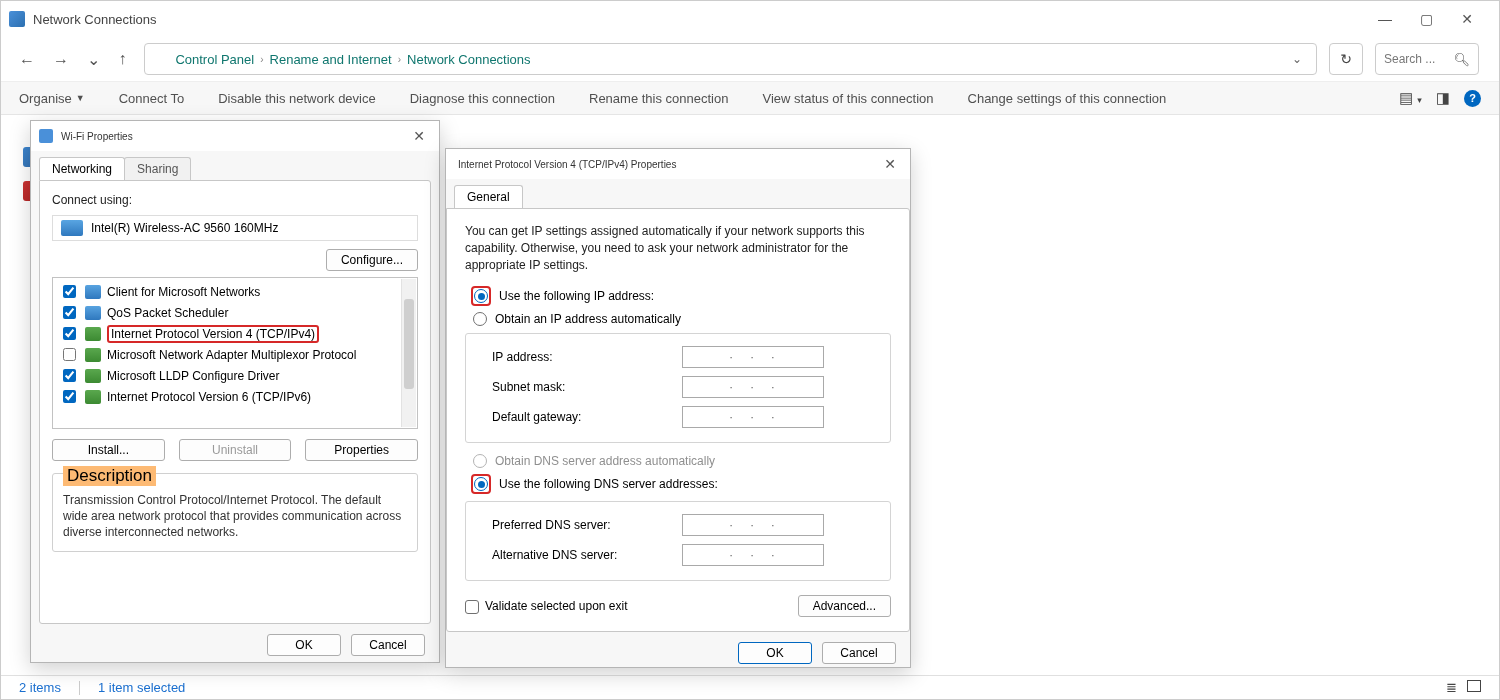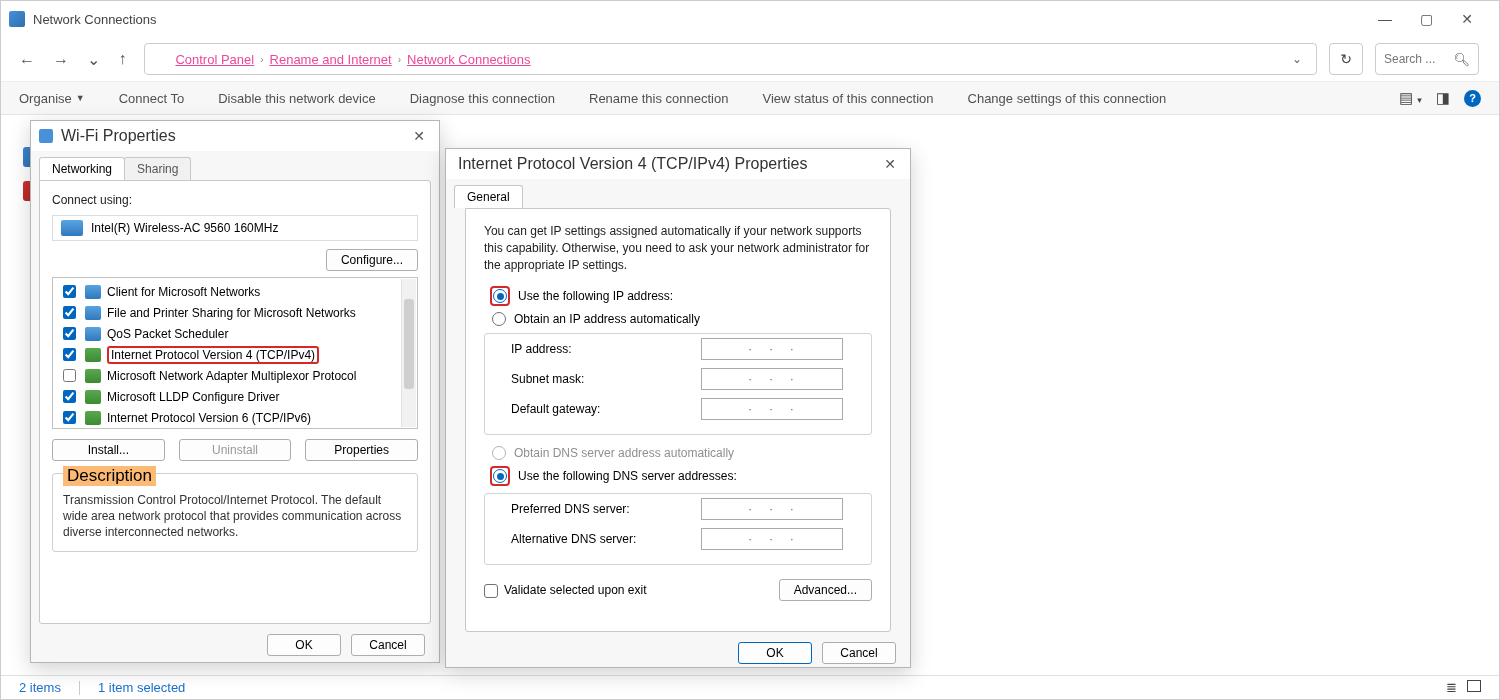--- a/index.html
+++ b/index.html
@@ -11,21 +11,21 @@
   .titlebar .icon-nc { width:16px; height:16px; margin-right:8px; background:linear-gradient(135deg,#4a90d9,#2c6fb0); border-radius:2px; position:relative; }
   .titlebar .title { color:#444; font-size:13px; }
   .titlebar .spacer { flex:1; }
   .sysbtns { display:flex; gap:28px; padding-right:18px; color:#555; }
   .sysbtn { font-size:14px; cursor:default; }
 
   .navrow { height:44px; display:flex; align-items:center; padding:0 20px 0 18px; gap:12px; }
   .navicons { display:flex; gap:18px; color:#555; font-size:16px; align-items:center;}
   .navicons span { cursor:default; }
   .addressbar { flex:1; height:32px; border:1px solid #ccc; border-radius:4px; display:flex; align-items:center; padding:0 8px; gap:6px; margin-left:6px; }
-  .addressbar .crumb { color:#ec4899; font-size:13px;text-decoration:underline; }
+  .addressbar .crumb { color:#0f766e; font-size:13px; }
   .addressbar .sep { color:#888; font-size:10px; }
   .addrspace { flex:1; }
   .chev { color:#666; font-size:12px; margin-right:6px;}
   .refresh { width:34px; height:32px; border:1px solid #ccc; border-radius:4px; display:flex; align-items:center; justify-content:center; font-size:14px; color:#444;}
   .searchbox { width:104px; height:32px; border:1px solid #ccc; border-radius:4px; display:flex; align-items:center; padding:0 8px; gap:6px; color:#777; }
   .searchbox .mag { font-size:13px; color:#555; }
 
   .cmdbar { height:34px; background:#f7f7f7; border-top:1px solid #eee; border-bottom:1px solid #e5e5e5; display:flex; align-items:center; padding:0 18px; gap:34px; color:#505050; font-size:13px; }
   .cmdbar .org { display:flex; align-items:center; gap:4px; }
   .cmdbar-right { margin-left:auto; display:flex; gap:14px; align-items:center; font-size:15px; color:#444;}
@@ -40,21 +40,21 @@
   .bg-icons { position:absolute; left:22px; top:146px; }
   .bg-icons div{ width:20px; height:20px; margin-bottom:14px; border-radius:3px; }
   .bg1{ background:linear-gradient(135deg,#3d86d0,#2f6aa8);}
   .bg2{ background:linear-gradient(135deg,#c33,#a22);}
 
   
   .dlg { position:absolute; border:1px solid #b5b5b5; background:#fff; box-shadow:0 6px 20px rgba(0,0,0,0.18); }
   .dlg1 { left:30px; top:120px; width:410px; height:543px; background:#f7f7f7;}
   .dlg-titlebar{ height:30px; display:flex; align-items:center; padding:0 8px; background:#fff;}
   .dlg-titlebar .dicon{ width:14px;height:14px;background:#4a90d9;margin-right:8px;border-radius:2px;}
-  .dlg-title{ font-size:16px; color:#333;}
+  .dlg-title{ font-size:10px; color:#333;}
   .dlg-titlebar .spacer{flex:1;}
   .close-x{ font-size:14px; color:#555; padding:0 6px; font-family:Arial;}
   .tabs{ margin:6px 8px 0 8px; display:flex; }
   .tab { padding:4px 12px; border:1px solid #c7c7c7; border-bottom:none; background:#fff; font-size:12px; border-radius:3px 3px 0 0; margin-right:-1px; position:relative; z-index:2;}
   .tab.inactive{ background:#f1f1f1; color:#555; z-index:1;}
   .tabpanel{ margin:0 8px; border:1px solid #c7c7c7; background:#fff; border-radius:0 3px 3px 3px; padding:12px; height:444px;}
   .label{ font-size:12px; color:#222;}
   .adapterrow{ display:flex; align-items:center; gap:8px; margin-top:8px; padding:4px 8px; border:1px solid #ddd; background:#fff;}
   .adaptericon{width:22px;height:16px;background:linear-gradient(#59a5e2,#2f78be);border-radius:2px;}
   .btn { border:1px solid #adadad; background:#fdfdfd; border-radius:3px; padding:3px 14px; font-size:12px; min-width:78px; text-align:center;}
@@ -71,32 +71,32 @@
   .btnrow{ display:flex; gap:14px; margin-top:10px; }
   .btnrow .btn{ flex:1; }
   .groupbox{ border:1px solid #d0d0d0; border-radius:3px; margin-top:12px; padding:8px 10px 10px 10px;}
   .groupbox .legend{ position:relative; top:-16px; background:#fdba74; display:inline-block; padding:0 4px; font-size:17px;text-align:center;}
   .groupbox .body{ margin-top:-10px; font-size:12px; color:#333; line-height:1.35;}
   .dlg-footer{ display:flex; justify-content:flex-end; gap:10px; padding:10px 14px;}
   .dlg-footer .btn{ min-width:74px;}
 
   
   .dlg2 { left:445px; top:148px; width:466px; height:520px; background:#f7f7f7;}
-  .dlg2 .tabpanel2{ margin:0 19px; border:1px solid #c7c7c7; border-radius:0 3px 3px 3px; background:#fff; padding:14px 18px; height:424px;}
+  .dlg2 .tabpanel2{ margin:0 0; border:1px solid #c7c7c7; border-radius:0 3px 3px 3px; background:#fff; padding:14px 18px; height:424px;}
   .desc{ font-size:12px; color:#222; line-height:1.4; margin-bottom:10px;}
   .radioRow{ display:flex; align-items:center; gap:8px; font-size:12px; padding:3px 0;}
   .radio-outer{ width:14px;height:14px;border:1.5px solid #707070;border-radius:50%; display:inline-flex;align-items:center;justify-content:center;}
   .radio-outer.checked{ border-color:#0067c0;}
   .radio-inner{ width:7px;height:7px;border-radius:50%; background:#0067c0;}
   .radio-outer.disabled{ border-color:#b3b3b3;}
   .hl{ border:2px solid #d62828; border-radius:4px; padding:1px; display:inline-flex;}
   .fieldrow{ display:flex; align-items:center; padding:4px 0 4px 16px; font-size:12px;}
   .fieldrow .flabel{ width:190px;}
   .ipbox{ width:142px; height:22px; border:1px solid #a9a9a9; background:#fff; display:flex; align-items:center; justify-content:space-evenly; color:#555; font-size:11px; letter-spacing:2px;}
-  .group2{ border:1px solid #d4d4d4; border-radius:3px; padding:0 10px 10px 10px; margin-top:4px;}
+  .group2{ border:1px solid #d4d4d4; border-radius:3px; padding:8px 10px 10px 10px; margin-top:4px;}
   .validate-row{ display:flex; align-items:center; justify-content:space-between; margin-top:14px;}
   .chk{ width:14px;height:14px;border:1.5px solid #707070;border-radius:3px;display:inline-block;vertical-align:middle;margin-right:6px;}
   .dlg2 .dlg-footer .btn.primary{ border:1.5px solid #0067c0; }
   .disabled-text{ color:#8f8f8f;}
 </style>
 </head>
 <body>
 
 <div class="window">
   <div class="titlebar">
@@ -193,25 +193,20 @@
     <div class="listbox">
       <div class="listinner" id="protolist">
           <div class="li">
             <input type="checkbox" checked="" style="">
     <span class="proticon blue"></span>
     <span class="txt">Client for Microsoft Networks</span>
           </div>
           <div class="li">
             <input type="checkbox" checked="" style="">
     <span class="proticon blue"></span>
-    <span class="txt">File and Printer Sharing for Microsoft Networks</span>
-          </div>
-          <div class="li">
-            <input type="checkbox" checked="" style="">
-    <span class="proticon blue"></span>
     <span class="txt">QoS Packet Scheduler</span>
           </div>
           <div class="li sel">
             <input type="checkbox" checked="" style="">
     <span class="proticon "></span>
     <span class="txt">Internet Protocol Version 4 (TCP/IPv4)</span>
           </div>
           <div class="li">
             <input type="checkbox" style="">
     <span class="proticon "></span>

